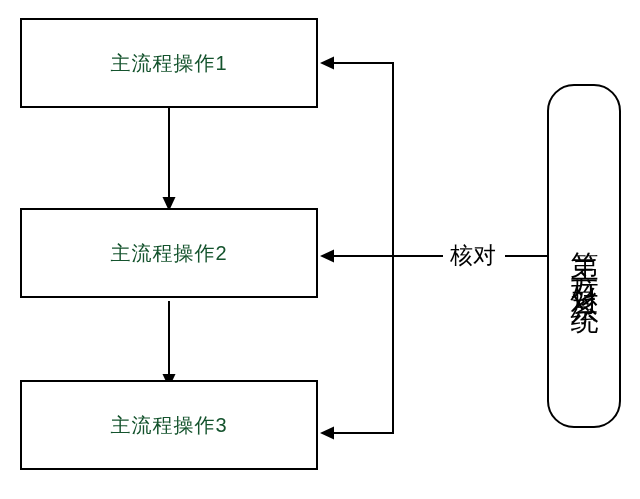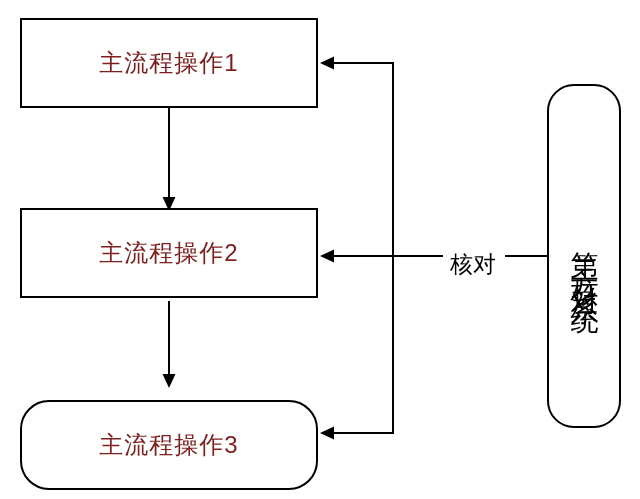--- a/index.html
+++ b/index.html
@@ -28,28 +28,28 @@
     width: 298px;
     height: 90px;
     box-sizing: border-box;
     border: 2px solid #000000;
     background: #ffffff;
     display: flex;
     align-items: center;
     justify-content: center;
   }
   .process-box .box-label {
-    font-size: 24px;
-    color: #7f1d1d;
+    font-size: 20px;
+    color: #14532d;
     letter-spacing: 1px;
     white-space: nowrap;
   }
   #box-1 { top: 18px; }
   #box-2 { top: 208px; }
-  #box-3 { top: 400px; border-radius: 29px; }
+  #box-3 { top: 380px; }
   .side-node {
     position: absolute;
     left: 547px;
     top: 84px;
     width: 74px;
     height: 344px;
     box-sizing: border-box;
     border: 2px solid #000000;
     border-radius: 27px;
     background: #ffffff;
@@ -62,21 +62,21 @@
     text-orientation: upright;
     font-size: 28px;
     letter-spacing: 9px;
     color: #000000;
     line-height: 1;
     padding-top: 9px; 
   }
   .edge-label {
     position: absolute;
     left: 473px;
-    top: 264px;
+    top: 255px;
     transform: translate(-50%, -50%);
     font-size: 23px;
     color: #000000;
     background: #ffffff;
     padding: 0 2px;
     white-space: nowrap;
   }
   svg line, svg path {
     stroke: #000000;
     stroke-width: 2;

